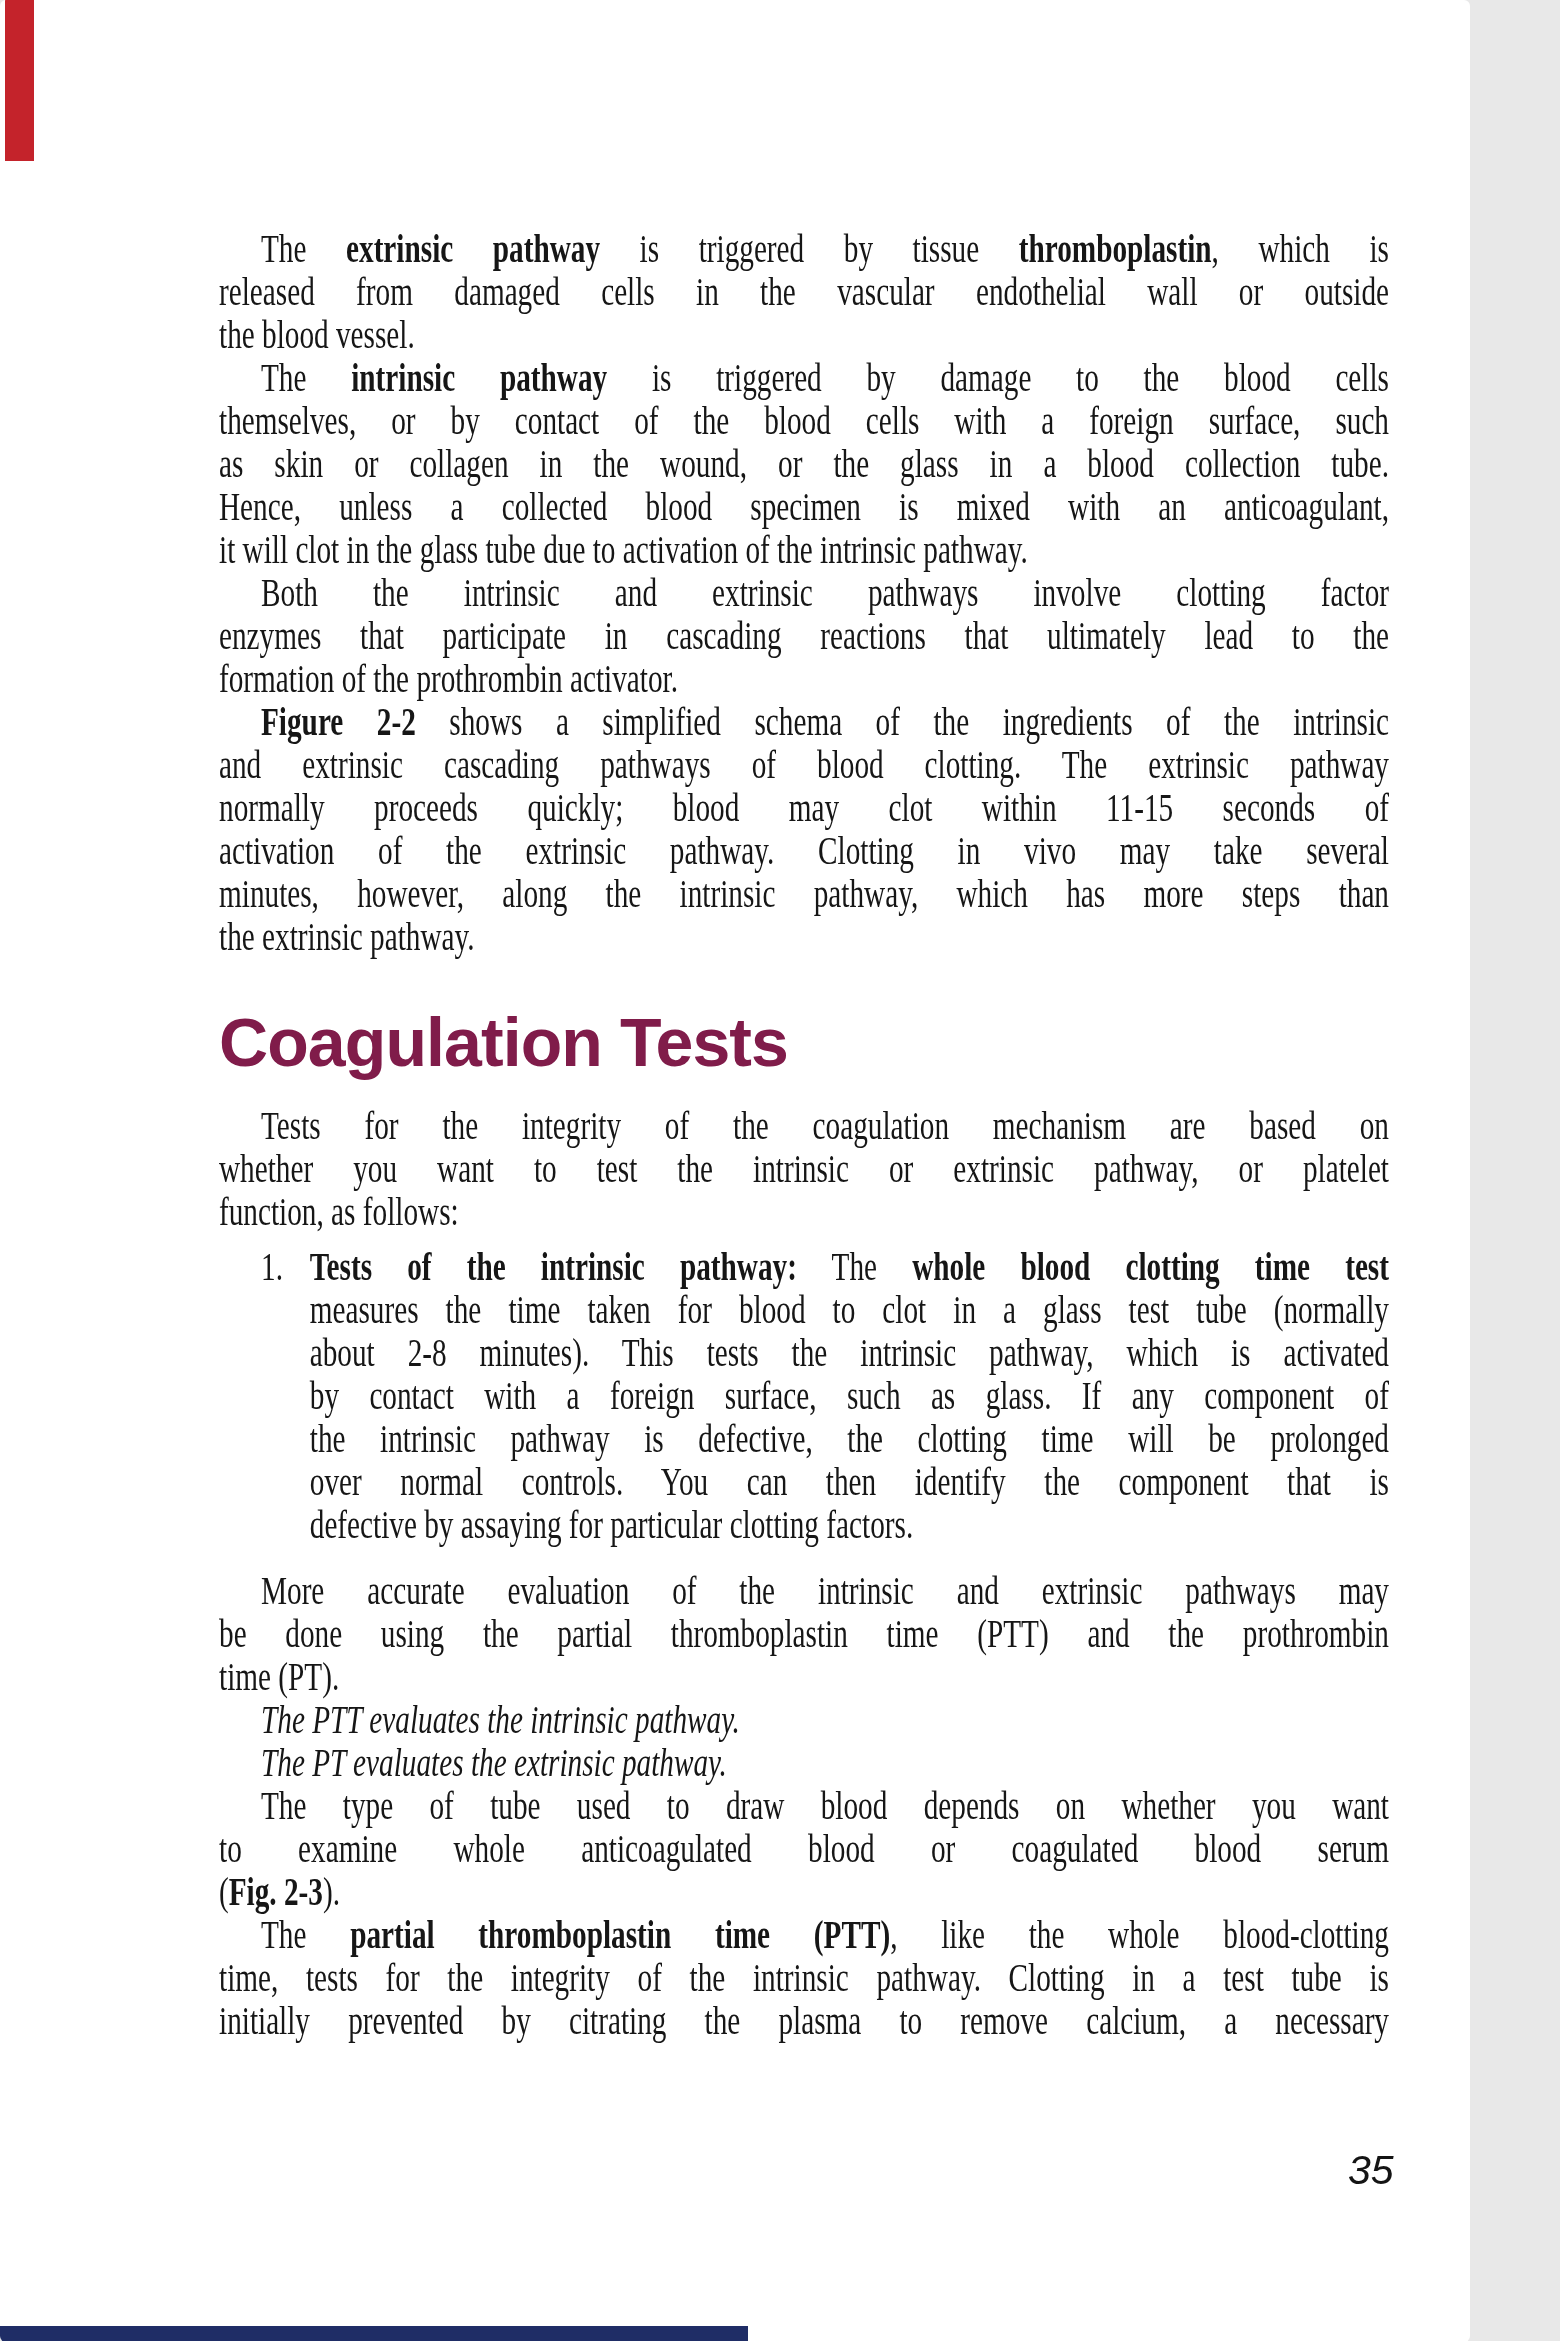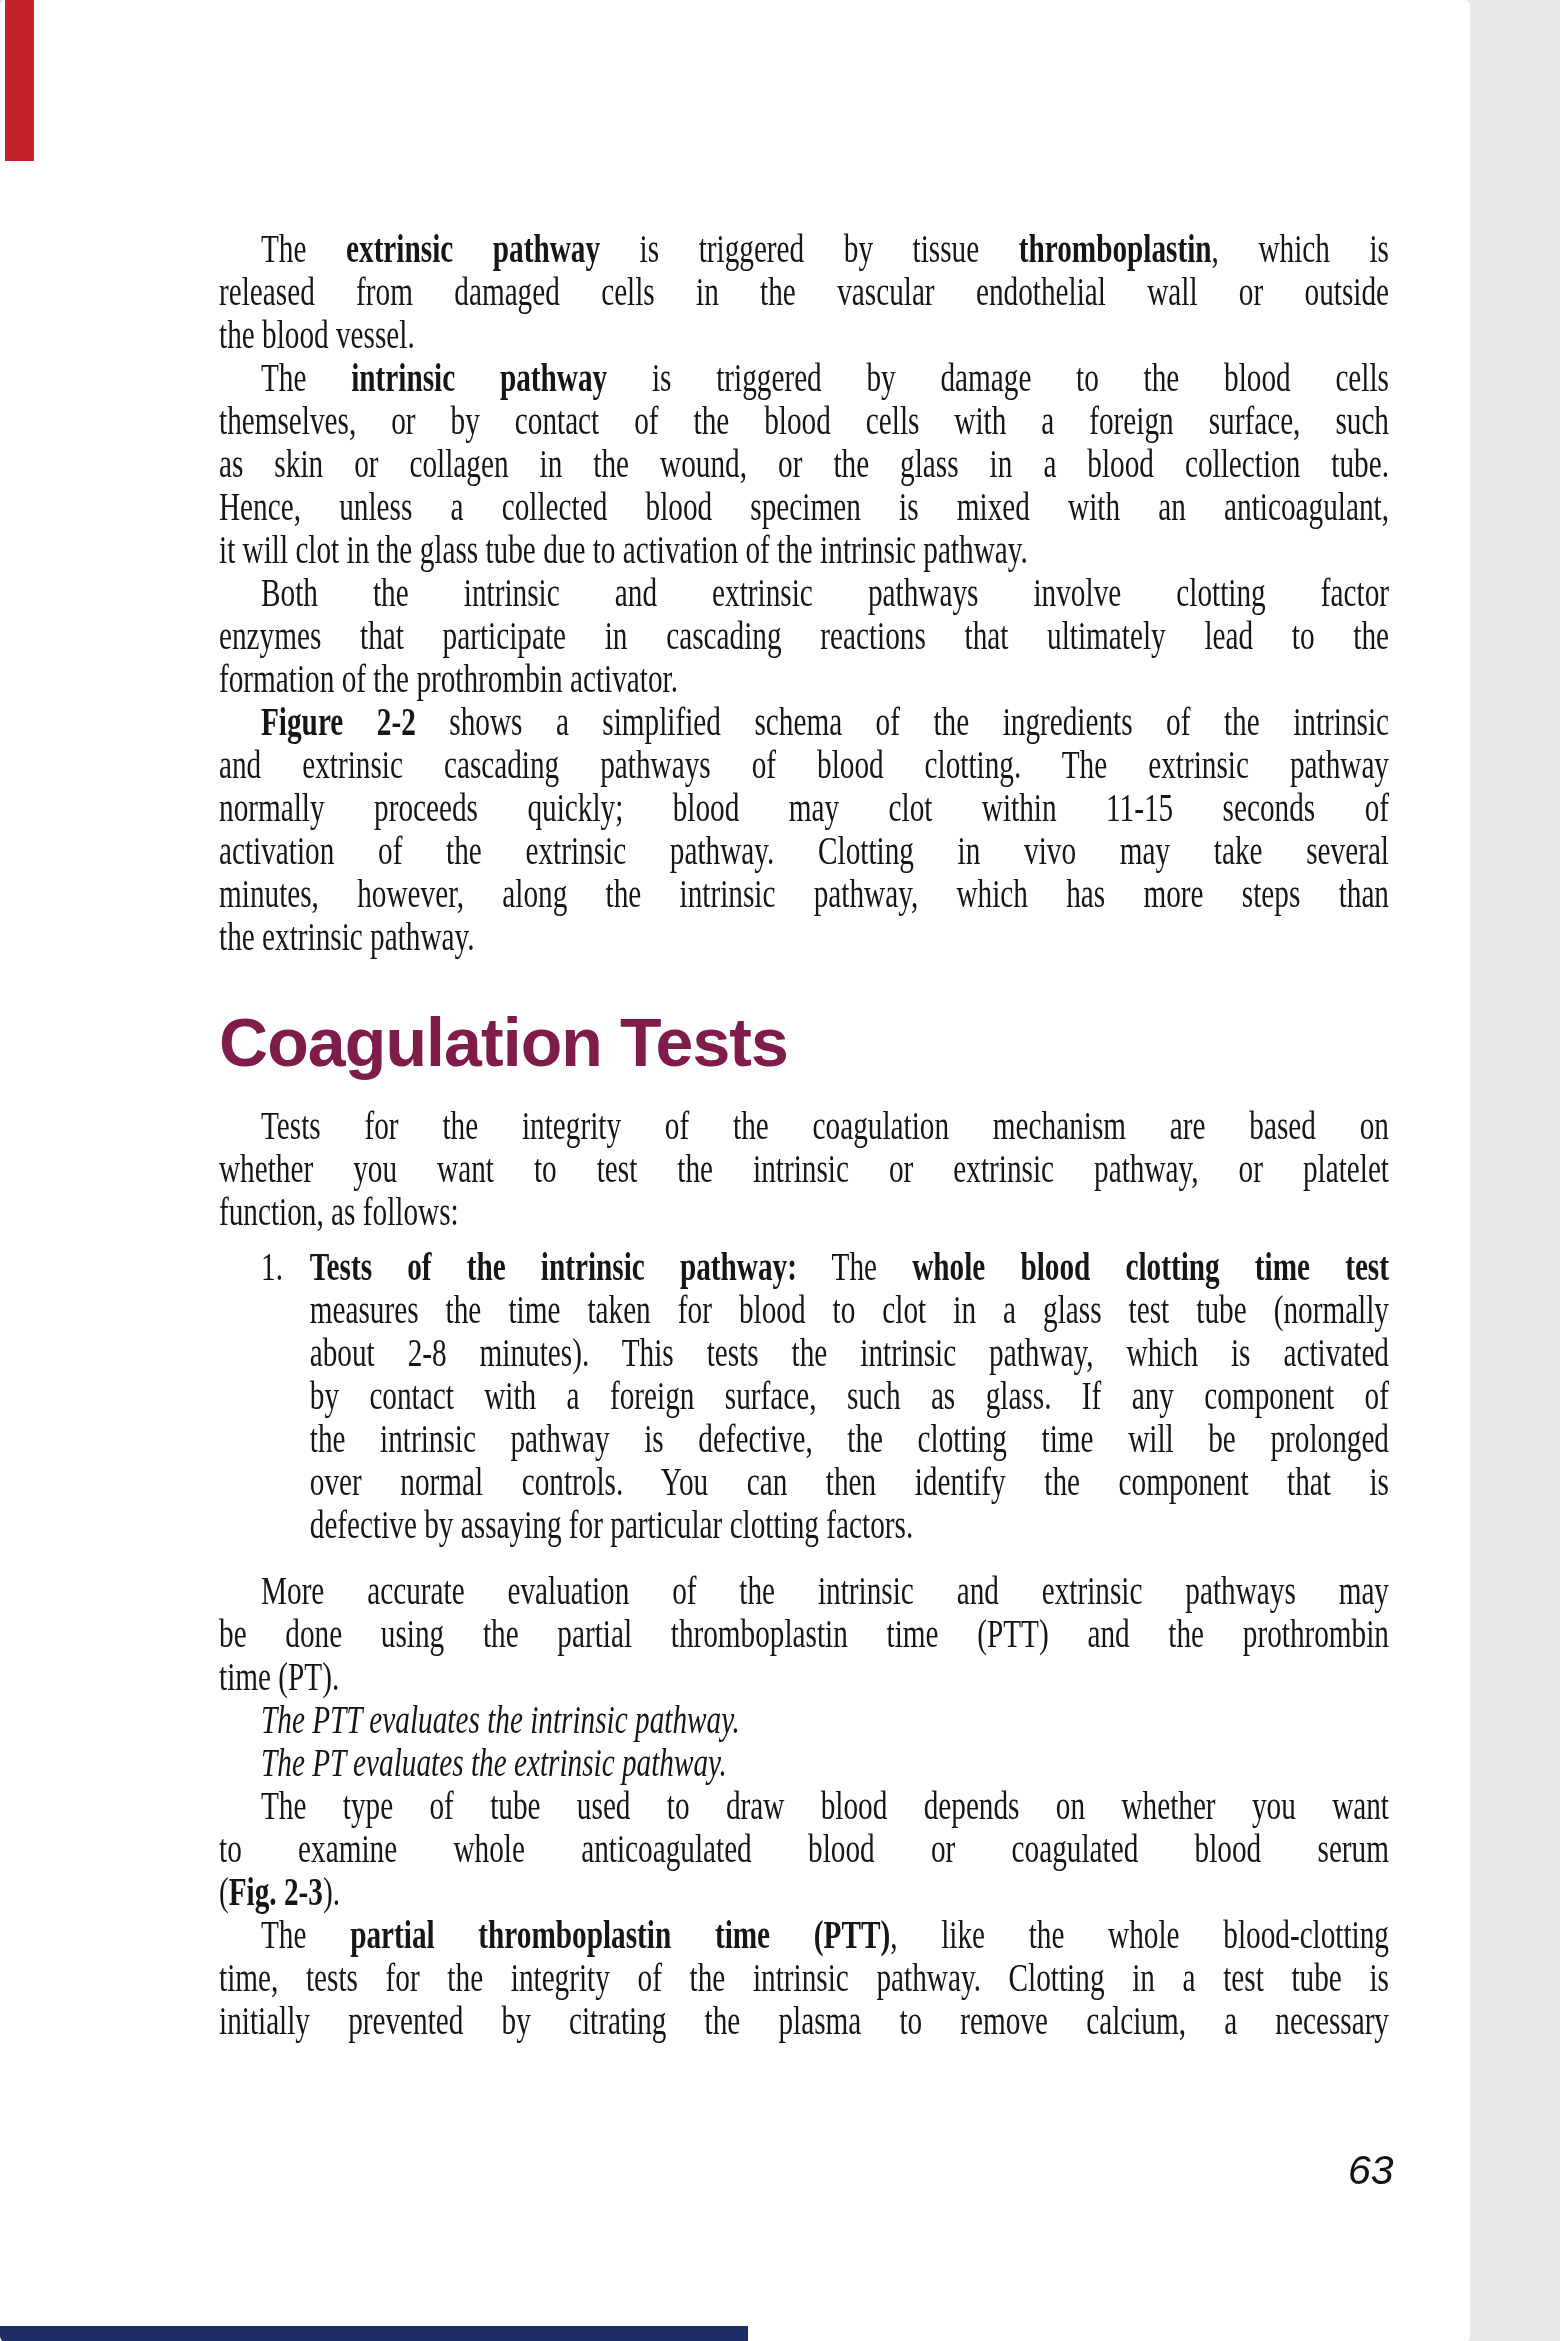--- a/index.html
+++ b/index.html
@@ -134,15 +134,15 @@
         <div class="line ind"><span class="">The type of tube used to draw blood depends on whether you want</span></div>
         <div class="line"><span class="">to examine whole anticoagulated blood or coagulated blood serum</span></div>
         <div class="line end"><span class="">(</span><span class="b">Fig. 2-3</span><span class="">).</span></div>
       </div>
       <div class="para">
         <div class="line ind"><span class="">The </span><span class="b">partial thromboplastin time (PTT)</span><span class="">, like the whole blood-clotting</span></div>
         <div class="line"><span class="">time, tests for the integrity of the intrinsic pathway. Clotting in a test tube is</span></div>
         <div class="line"><span class="">initially prevented by citrating the plasma to remove calcium, a necessary</span></div>
       </div>
     </div>
-  <div class="page-number">63</div>
+  <div class="page-number">35</div>
 </div>
 
 
 </body></html>

